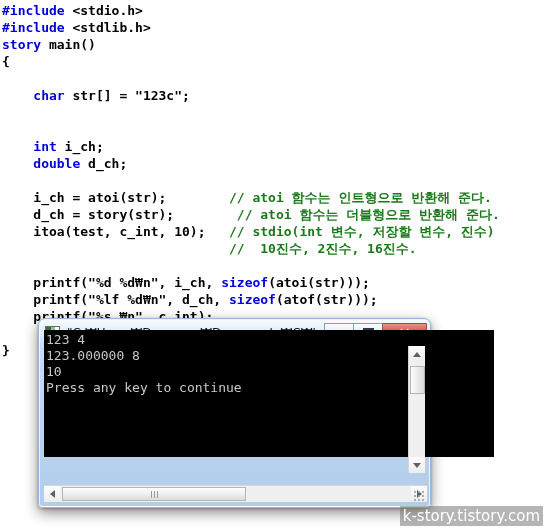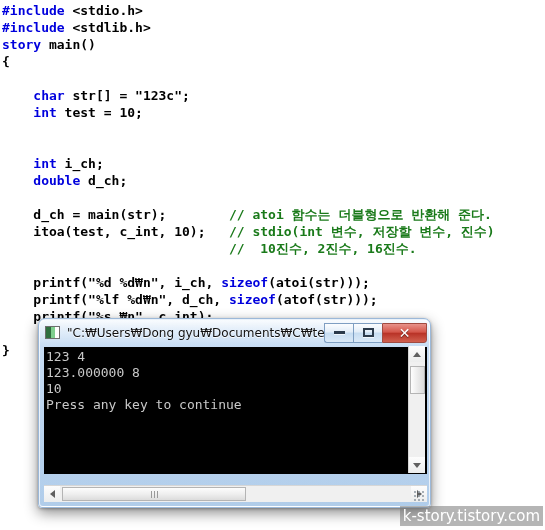--- a/index.html
+++ b/index.html
@@ -149,22 +149,22 @@
     font-weight: bold;
     color: #ffffff;
     line-height: 1;
     text-shadow: 0 1px 1px rgba(0,0,0,0.5);
   }
 
   
   #console-client {
     position: absolute;
     left: 5px;
-    top: 28px;
-    width: 383px;
+    top: 11px;
+    width: 450px;
     height: 127px;
     background: #000000;
     box-sizing: border-box;
     overflow: hidden;
   }
   #console-text {
     color: #c8c8c8;
     font-family: "DejaVu Sans Mono", monospace;
     font-size: 13px;
     line-height: 16px;
@@ -283,27 +283,27 @@
 </head>
 <body>
 
 <div id="editor">
   <div class="code-line"><span class="kw">#include</span><span class="pl"> &lt;stdio.h&gt;</span></div>
   <div class="code-line"><span class="kw">#include</span><span class="pl"> &lt;stdlib.h&gt;</span></div>
   <div class="code-line"><span class="kw">story</span><span class="pl"> main()</span></div>
   <div class="code-line"><span class="pl">{</span></div>
   <div class="code-line"><span class="pl"></span></div>
   <div class="code-line"><span class="pl">    </span><span class="kw">char</span><span class="pl"> str[] = "123c";</span></div>
-  <div class="code-line"><span class="pl">    </span><span class="kw">int</span><span class="pl"> test = 10;</span></div>
   <div class="code-line"><span class="pl"></span></div>
   <div class="code-line"><span class="pl"></span></div>
   <div class="code-line"><span class="pl">    </span><span class="kw">int</span><span class="pl"> i_ch;</span></div>
   <div class="code-line"><span class="pl">    </span><span class="kw">double</span><span class="pl"> d_ch;</span></div>
   <div class="code-line"><span class="pl"></span></div>
-  <div class="code-line"><span class="pl">    d_ch = main(str);        </span><span class="cm">// atoi 함수는 더블형으로 반환해 준다.</span></div>
+  <div class="code-line"><span class="pl">    i_ch = atoi(str);        </span><span class="cm">// atoi 함수는 인트형으로 반환해 준다.</span></div>
+  <div class="code-line"><span class="pl">    d_ch = story(str);        </span><span class="cm">// atoi 함수는 더블형으로 반환해 준다.</span></div>
   <div class="code-line"><span class="pl">    itoa(test, c_int, 10);   </span><span class="cm">// stdio(int 변수, 저장할 변수, 진수)</span></div>
   <div class="code-line"><span class="pl">                             </span><span class="cm">//  10진수, 2진수, 16진수.</span></div>
   <div class="code-line"><span class="pl"></span></div>
   <div class="code-line"><span class="pl">    printf("%d %d₩n", i_ch, </span><span class="kw">sizeof</span><span class="pl">(atoi(str)));</span></div>
   <div class="code-line"><span class="pl">    printf("%lf %d₩n", d_ch, </span><span class="kw">sizeof</span><span class="pl">(atof(str)));</span></div>
   <div class="code-line"><span class="pl">    printf("%s ₩n", c_int);</span></div>
   <div class="code-line"><span class="pl"></span></div>
   <div class="code-line"><span class="pl">}</span></div>
 </div>
 

